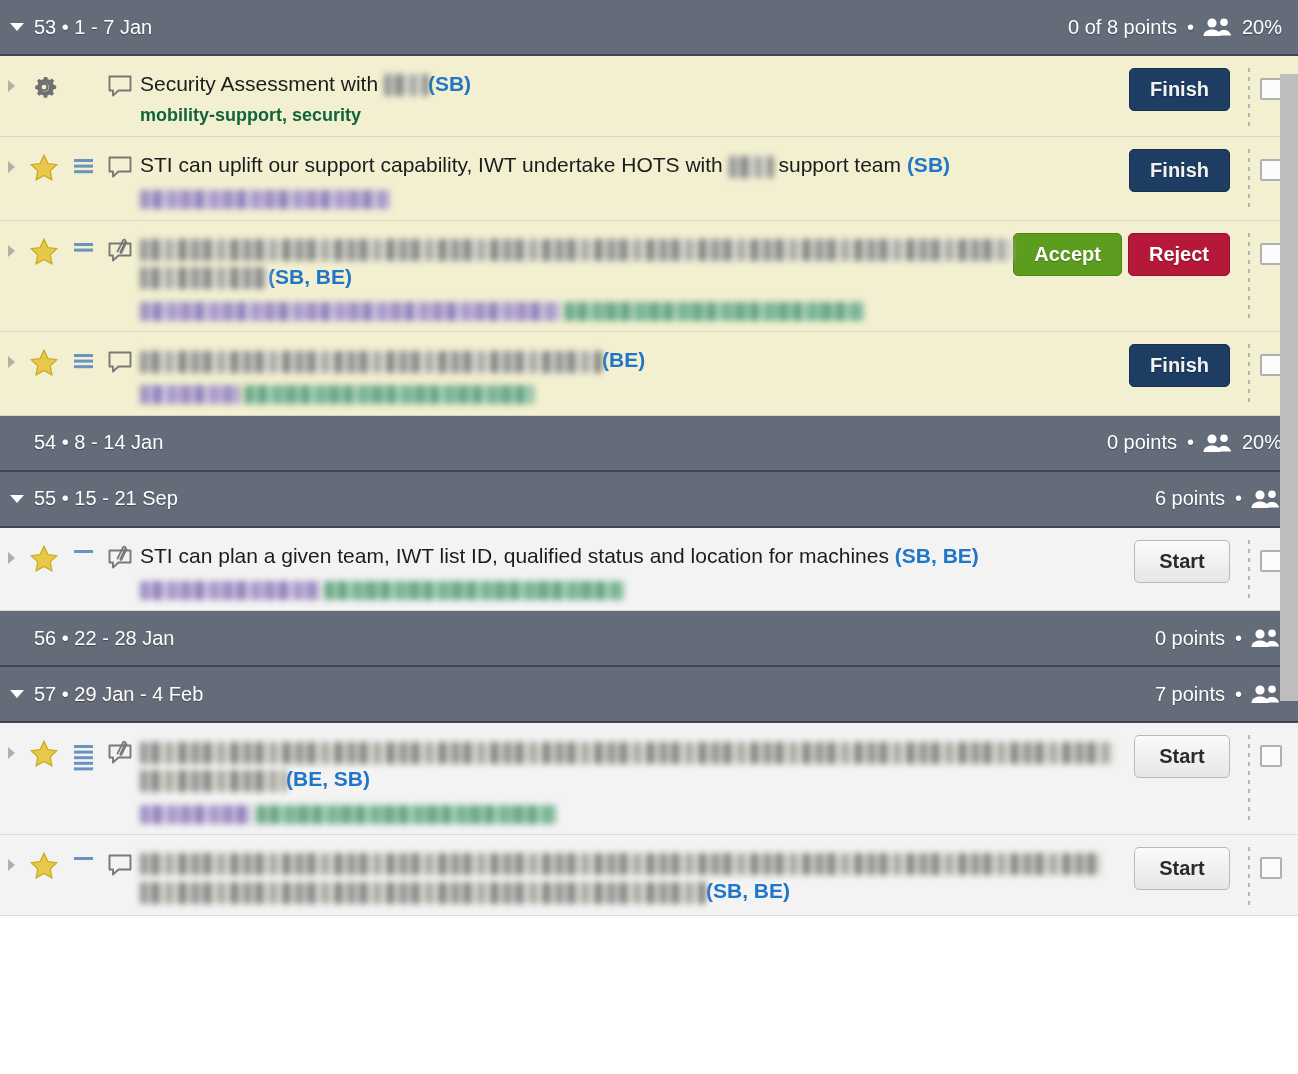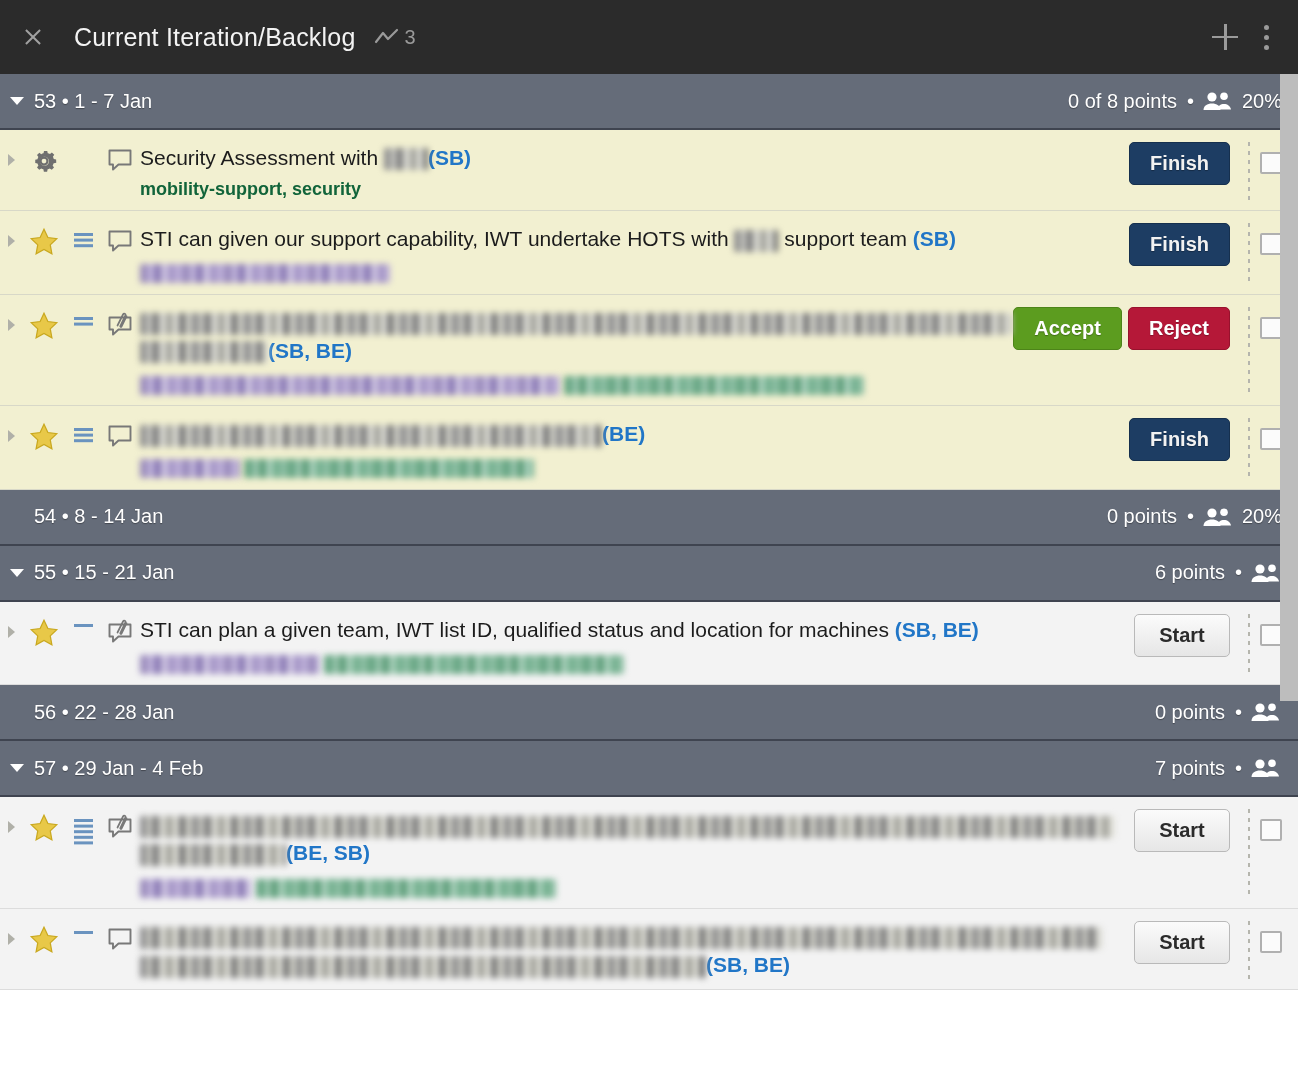--- a/index.html
+++ b/index.html
@@ -156,37 +156,20 @@
   .scrollbar-track {
     position: absolute; right: 0; top: 74px; width: 18px; height: 627px;
     background: #bdbdbd;
   }
 </style>
 </head>
 <body>
 
 <div id="app">
 
-  <div class="titlebar">
-    <div class="tb-close"></div>
-    <div class="tb-title">Current Iteration/Backlog</div>
-    <div class="tb-chartwrap">
-      <svg width="26" height="20" viewBox="0 0 26 20">
-        <path d="M2 15 L9 6 L14 12 L23 3" fill="none" stroke="#9a9a9a" stroke-width="2.2" stroke-linecap="round" stroke-linejoin="round"></path>
-      </svg>
-      <span class="tb-chartnum">3</span>
-    </div>
-    <div class="tb-spacer"></div>
-    <div class="tb-plus"></div>
-    <div class="tb-kebab">
-      <span></span>
-        <span></span>
-        <span></span>
-    </div>
-  </div>
 
   <div id="list">
       <div class="iter">
         <div class="caret">
           <i></i>
         </div>
      <div class="iter-label">53 • 1 - 7 Jan</div>
      <div class="iter-right">
        <span class="iter-points">0 of 8 points</span>
        <span>•</span>
@@ -245,21 +228,21 @@
             <rect x="0" y="5.6" width="19" height="3" fill="#6a93bf"></rect>
             <rect x="0" y="11.2" width="19" height="3" fill="#6a93bf"></rect>
           </svg>
         </div>
      <div class="st-note">
           <svg width="28" height="28" viewBox="0 0 28 28">
     <path d="M3.5 4.5h21v14h-12l-5.5 5v-5h-3.5z" fill="none" stroke="#787878" stroke-width="1.9" stroke-linejoin="round"></path>
           </svg>
         </div>
      <div class="st-body">
-       <div class="st-title"><span>STI can given our support capability, IWT undertake HOTS with </span><span class="bl bl-gray" style="width:44px"></span><span> support team </span><span class="owner">(SB)</span></div>
+       <div class="st-title"><span>STI can uplift our support capability, IWT undertake HOTS with </span><span class="bl bl-gray" style="width:44px"></span><span> support team </span><span class="owner">(SB)</span></div>
 
        <div class="st-labels" style="margin-top:9px"><span class="bl bl-purple" style="width:250px"></span><span style="display:inline-block;width:4px"></span></div>
      </div>
      <div class="st-actions">
           <button class="btn btn-finish">Finish</button>
         </div>
      <div class="st-div"></div>
      <div class="st-check">
           <i></i>
         </div>
@@ -348,21 +331,21 @@
     <circle cx="22" cy="6.2" r="3.8" fill="#ffffff"></circle>
     <path d="M15 19.5c.6-3.6 3.7-5.6 7-5.6s6.4 2 7 5.6z" fill="#ffffff"></path>
           </svg>
        <span class="iter-pct">20%</span>
      </div>
       </div>
       <div class="iter">
         <div class="caret">
           <i></i>
         </div>
-     <div class="iter-label">55 • 15 - 21 Jan</div>
+     <div class="iter-label">55 • 15 - 21 Sep</div>
      <div class="iter-right">
        <span class="iter-points">6 points</span>
        <span>•</span>
        <span style="display:inline-block;width:8px"></span>
        <svg class="people-icon" width="32" height="22" viewBox="0 0 32 22">
     <circle cx="10" cy="7" r="4.6" fill="#ffffff"></circle>
     <path d="M1.5 20c0-4.3 3.8-6.6 8.5-6.6s8.5 2.3 8.5 6.6z" fill="#ffffff"></path>
     <circle cx="22" cy="6.2" r="3.8" fill="#ffffff"></circle>
     <path d="M15 19.5c.6-3.6 3.7-5.6 7-5.6s6.4 2 7 5.6z" fill="#ffffff"></path>
           </svg>

